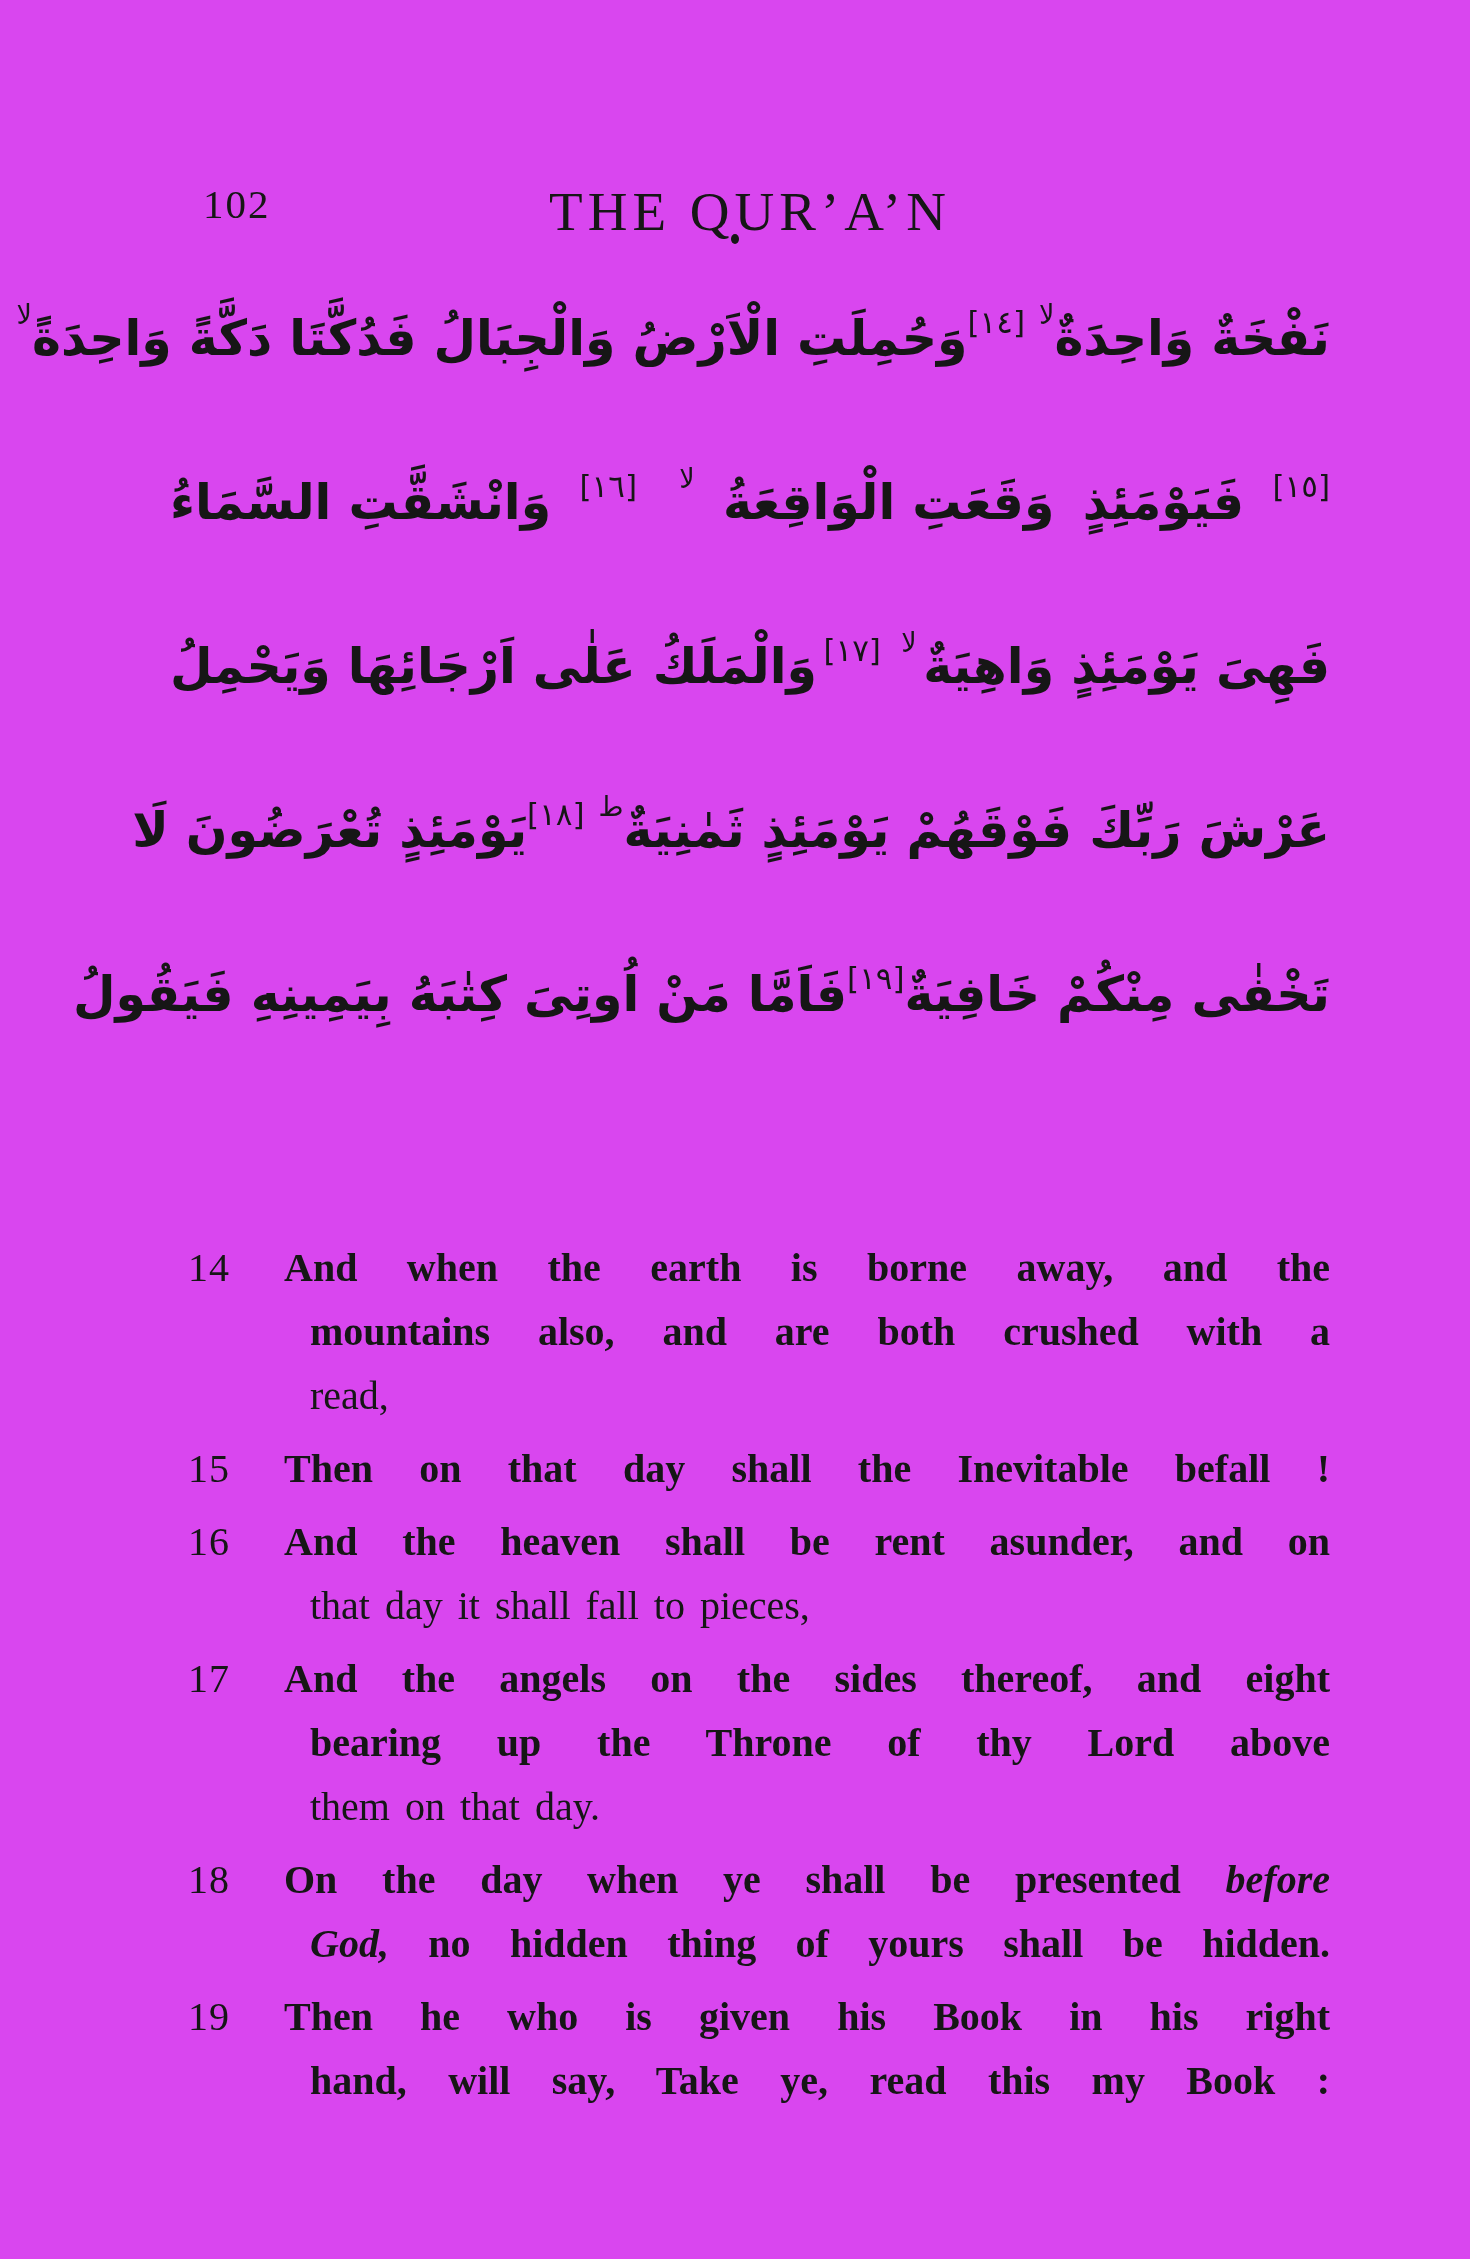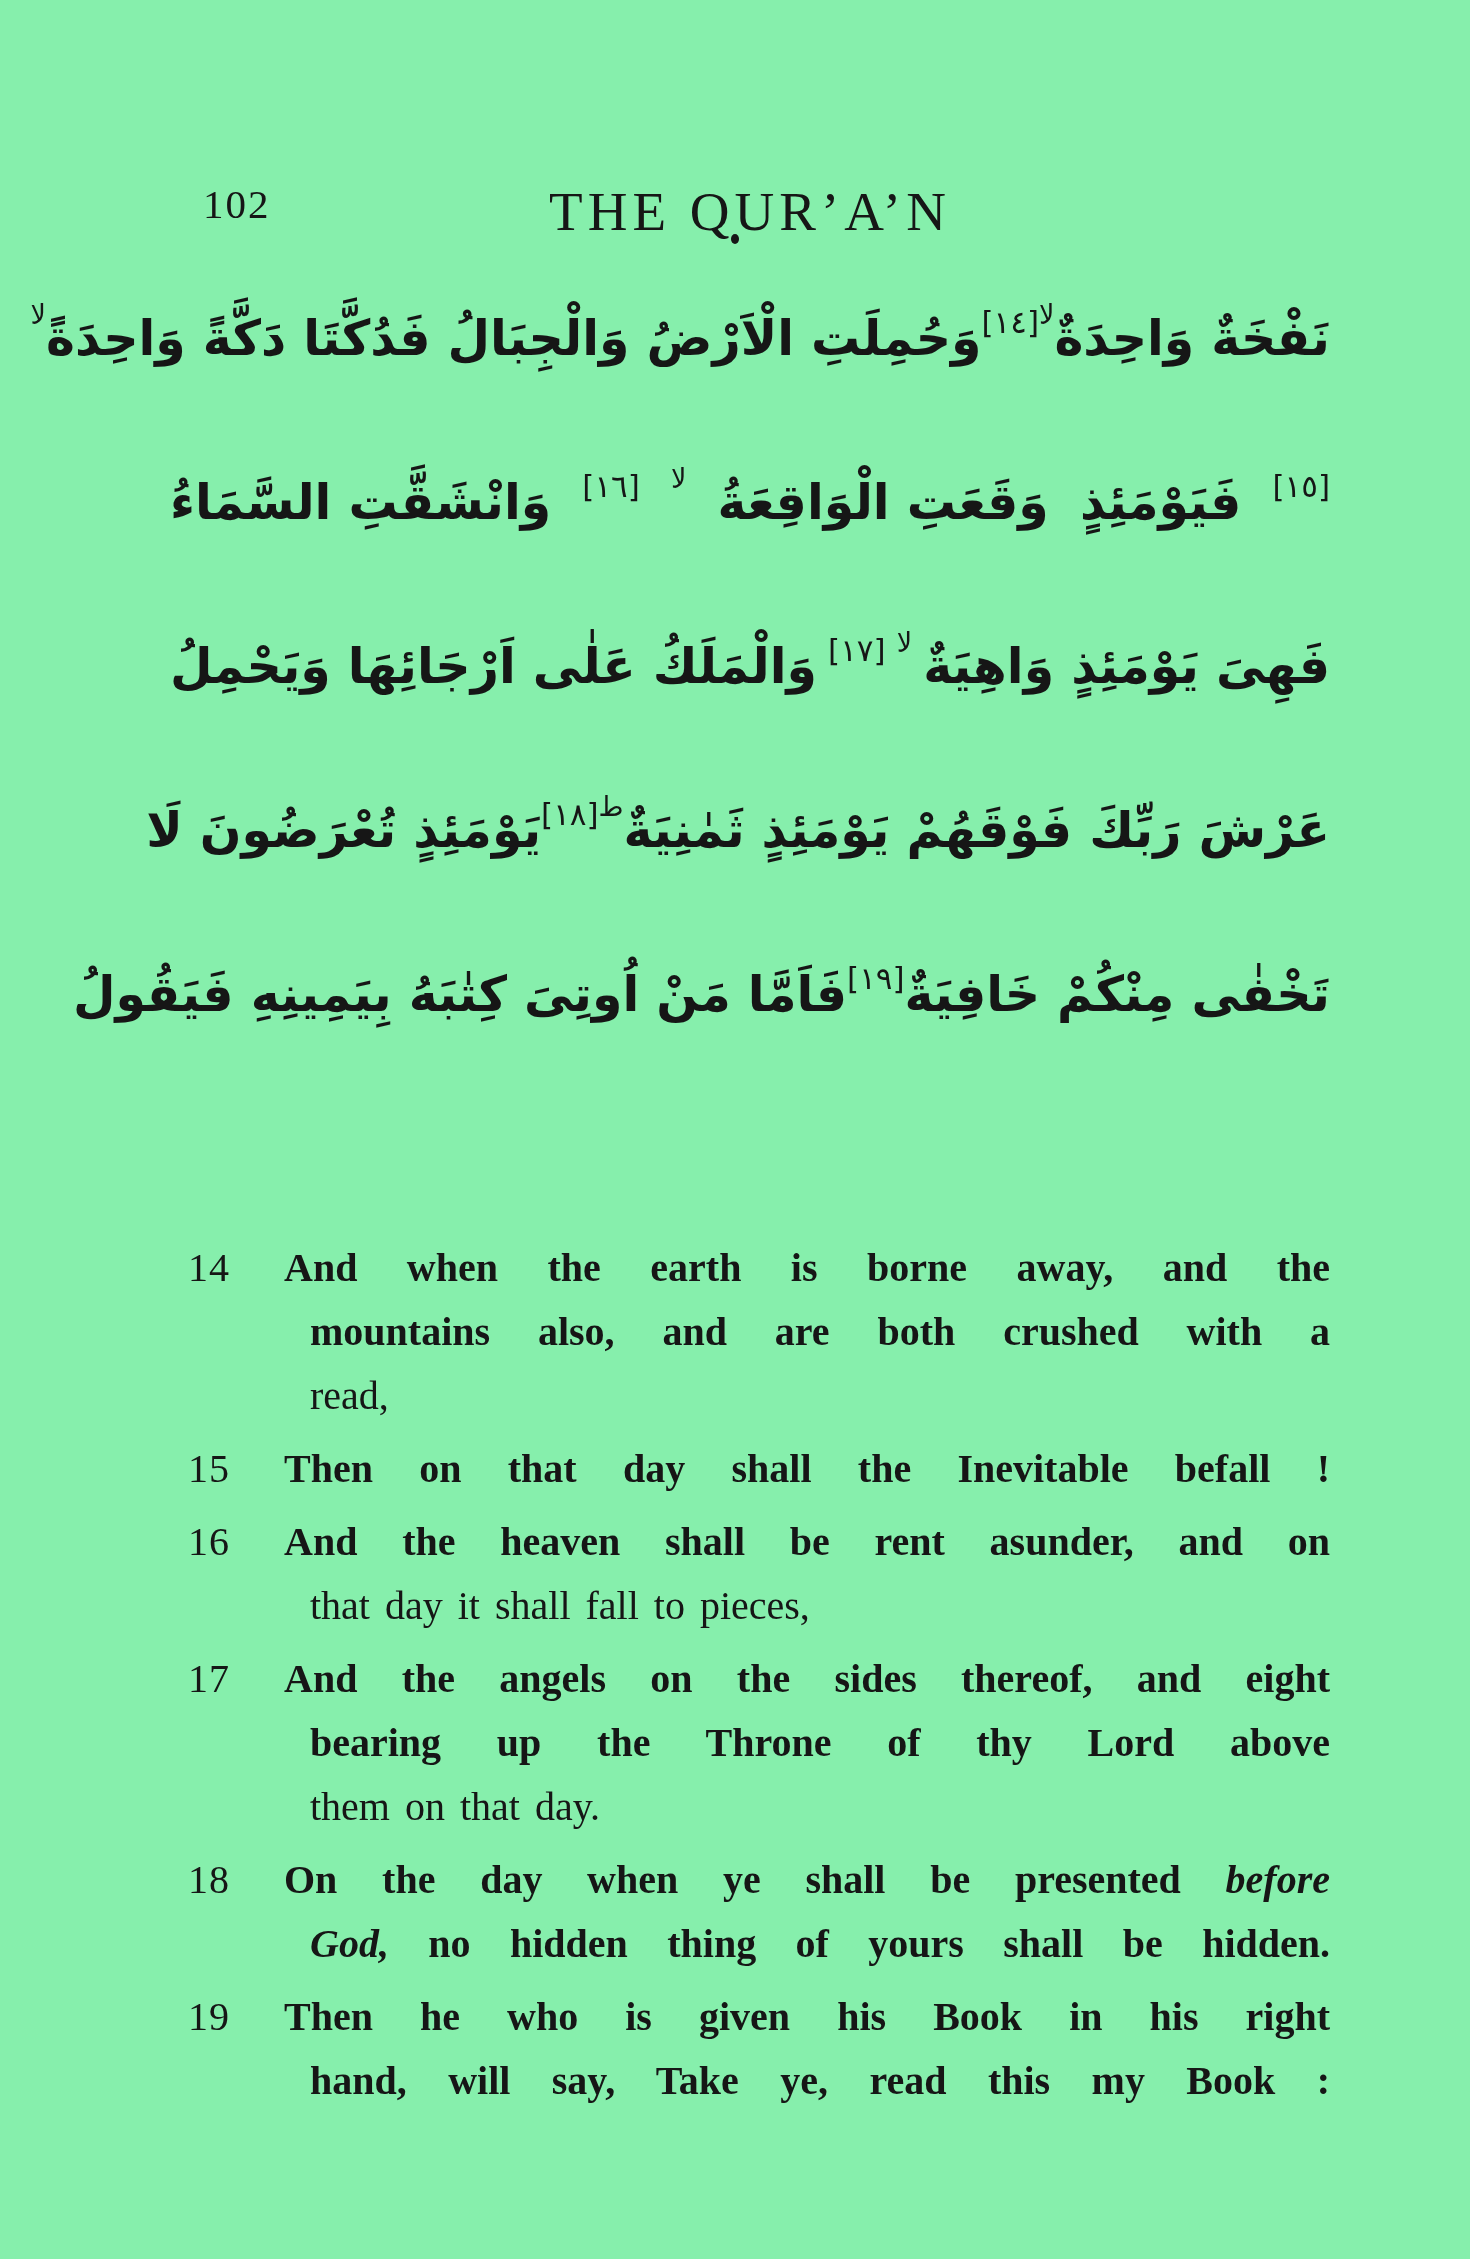--- a/index.html
+++ b/index.html
@@ -1,19 +1,19 @@
 <!DOCTYPE html>
 <html><head>
 <meta charset="utf-8">
 <style>
   html,body{margin:0;padding:0;background:#e8e8e8;}
   .page{
     position:relative;
     width:1470px;height:2259px;
-    background:#86efac;
+    background:#d946ef;
     color:#161616;
     overflow:hidden;
     margin:0 auto;
   }
   
   .pagenum{
     position:absolute;left:203px;top:180px;
     font-family:"Liberation Serif",serif;
     font-size:41px;letter-spacing:2px;
   }
@@ -44,20 +44,21 @@
     font-weight:bold;
     white-space:nowrap;
   }
   .aline .marker{
     font-size:31px;font-weight:normal;
     transform:translateY(-16px);
   }
   .aline .pausemark{
     font-size:27px;font-weight:normal;
     transform:translateY(-24px);
+    margin-left:14px;
   }
   
   .english-block{
     position:absolute;left:170px;top:1236px;width:1160px;
     font-family:"Liberation Serif",serif;
     font-size:40px;
   }
   .verse{position:relative;margin-bottom:9px;}
   .vnum{
     position:absolute;left:18px;top:0;

